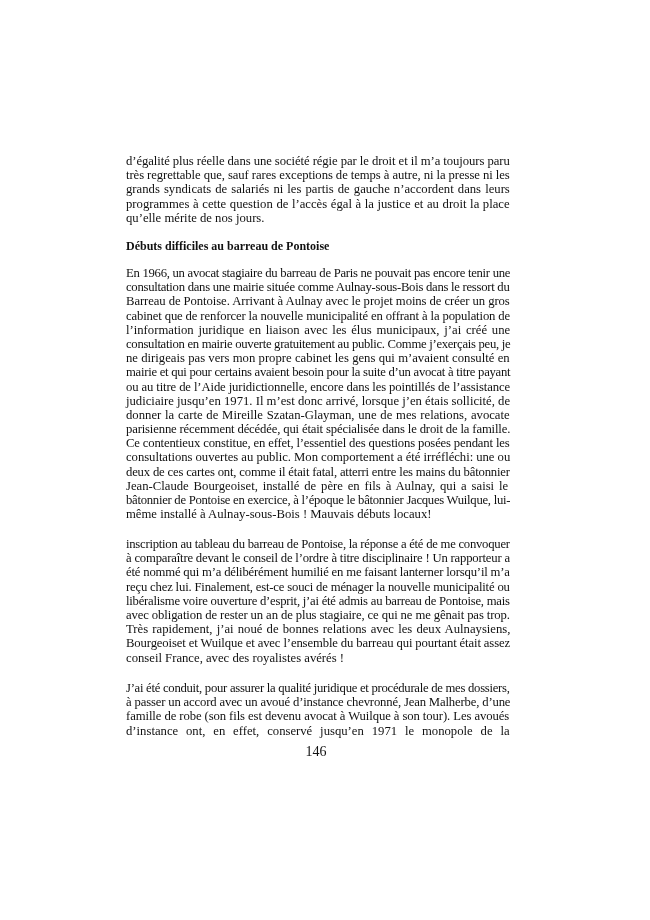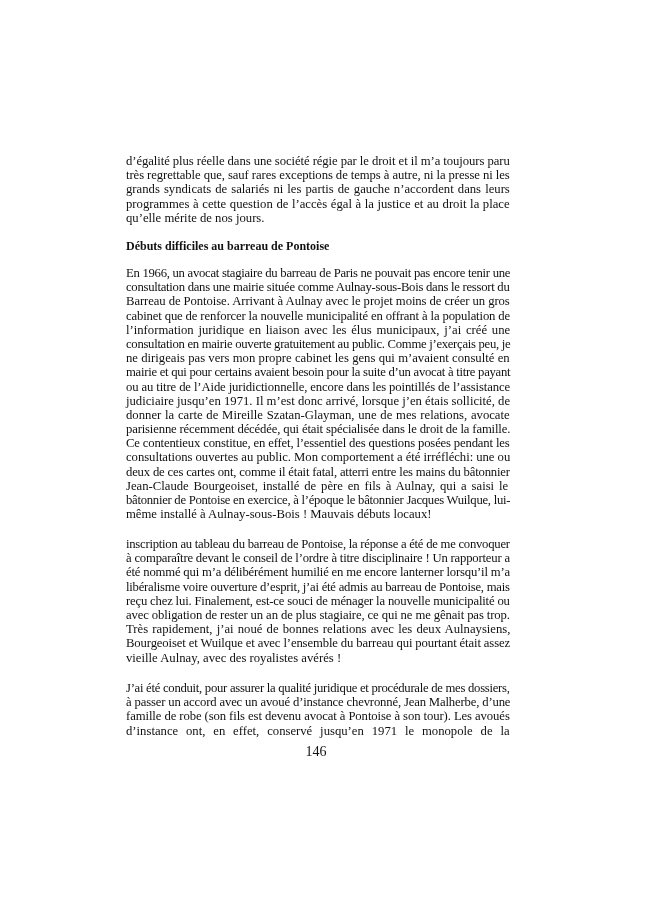--- a/index.html
+++ b/index.html
@@ -58,31 +58,31 @@
     <div class="line" style="white-space: nowrap; display: block; width: 384px; letter-spacing: -0.04px; text-align: left; text-align-last: left;">consultations ouvertes au public. Mon comportement a été irréfléchi: une ou</div>
     <div class="line" style="white-space: nowrap; display: block; width: 384px; letter-spacing: -0.182927px; text-align: left; text-align-last: left;">deux de ces cartes ont, comme il était fatal, atterri entre les mains du bâtonnier</div>
     <div class="line" style="white-space: nowrap; display: block; width: 384px; word-spacing: 1.69231px; text-align: left; text-align-last: left;">Jean-Claude Bourgeoiset, installé de père en fils à Aulnay,  qui a saisi le</div>
     <div class="line" style="white-space: nowrap; display: block; width: 384px; letter-spacing: -0.275px; text-align: left; text-align-last: left;">bâtonnier de Pontoise en exercice, à l’époque le bâtonnier Jacques Wuilque, lui-</div>
     <div class="line last">même installé à Aulnay-sous-Bois ! Mauvais débuts locaux!</div>
   </div>
 
   <div class="para" style="top:537px;">
     <div class="line" style="white-space: nowrap; display: block; width: 384px; letter-spacing: -0.253165px; text-align: left; text-align-last: left;">inscription au tableau du barreau de Pontoise, la réponse a été de me convoquer</div>
     <div class="line" style="white-space: nowrap; display: block; width: 384px; letter-spacing: -0.195122px; text-align: left; text-align-last: left;">à comparaître devant le conseil de l’ordre à titre disciplinaire ! Un rapporteur a</div>
-    <div class="line" style="white-space: nowrap; display: block; width: 384px; letter-spacing: -0.184211px; text-align: left; text-align-last: left;">été nommé qui m’a délibérément humilié en me encore lanterner lorsqu’il m’a</div>
+    <div class="line" style="white-space: nowrap; display: block; width: 384px; letter-spacing: -0.184211px; text-align: left; text-align-last: left;">été nommé qui m’a délibérément humilié en me faisant lanterner lorsqu’il m’a</div>
+    <div class="line" style="white-space: nowrap; display: block; width: 384px; letter-spacing: -0.179487px; text-align: left; text-align-last: left;">reçu chez lui. Finalement, est-ce souci de ménager la nouvelle municipalité ou</div>
     <div class="line" style="white-space: nowrap; display: block; width: 384px; letter-spacing: -0.234568px; text-align: left; text-align-last: left;">libéralisme voire ouverture d’esprit, j’ai été admis au barreau de Pontoise, mais</div>
-    <div class="line" style="white-space: nowrap; display: block; width: 384px; letter-spacing: -0.179487px; text-align: left; text-align-last: left;">reçu chez lui. Finalement, est-ce souci de ménager la nouvelle municipalité ou</div>
     <div class="line" style="white-space: nowrap; display: block; width: 384px; letter-spacing: -0.1125px; text-align: left; text-align-last: left;">avec obligation de rester un an de plus stagiaire, ce qui ne me gênait pas trop.</div>
     <div class="line" style="white-space: nowrap; display: block; width: 384px; word-spacing: 1px; text-align: left; text-align-last: left;">Très rapidement, j’ai noué de bonnes relations avec les deux Aulnaysiens,</div>
     <div class="line" style="white-space: nowrap; display: block; width: 384px; letter-spacing: -0.12987px; text-align: left; text-align-last: left;">Bourgeoiset et Wuilque et avec l’ensemble du barreau qui pourtant était assez</div>
-    <div class="line last">vieille Aulnay, avec des royalistes avérés !</div>
+    <div class="line last">conseil France, avec des royalistes avérés !</div>
   </div>
 
   <div class="para" style="top:681px;">
     <div class="line" style="white-space: nowrap; display: block; width: 384px; letter-spacing: -0.277108px; text-align: left; text-align-last: left;">J’ai été conduit, pour assurer la qualité juridique et procédurale de mes dossiers,</div>
     <div class="line" style="white-space: nowrap; display: block; width: 384px; letter-spacing: -0.16px; text-align: left; text-align-last: left;">à passer un accord avec un avoué d’instance chevronné, Jean Malherbe, d’une</div>
-    <div class="line" style="white-space: nowrap; display: block; width: 384px; letter-spacing: -0.0897436px; text-align: left; text-align-last: left;">famille de robe (son fils est devenu avocat à Pontoise à son tour). Les avoués</div>
+    <div class="line" style="white-space: nowrap; display: block; width: 384px; letter-spacing: -0.0897436px; text-align: left; text-align-last: left;">famille de robe (son fils est devenu avocat à Wuilque à son tour). Les avoués</div>
     <div class="line" style="white-space: nowrap; display: block; width: 384px; word-spacing: 4.7px; text-align: left; text-align-last: left;">d’instance ont, en effet, conservé jusqu’en 1971 le monopole de la</div>
   </div>
 
   <div class="pagenum">146</div>
 
 </div>
 
 </body></html>

